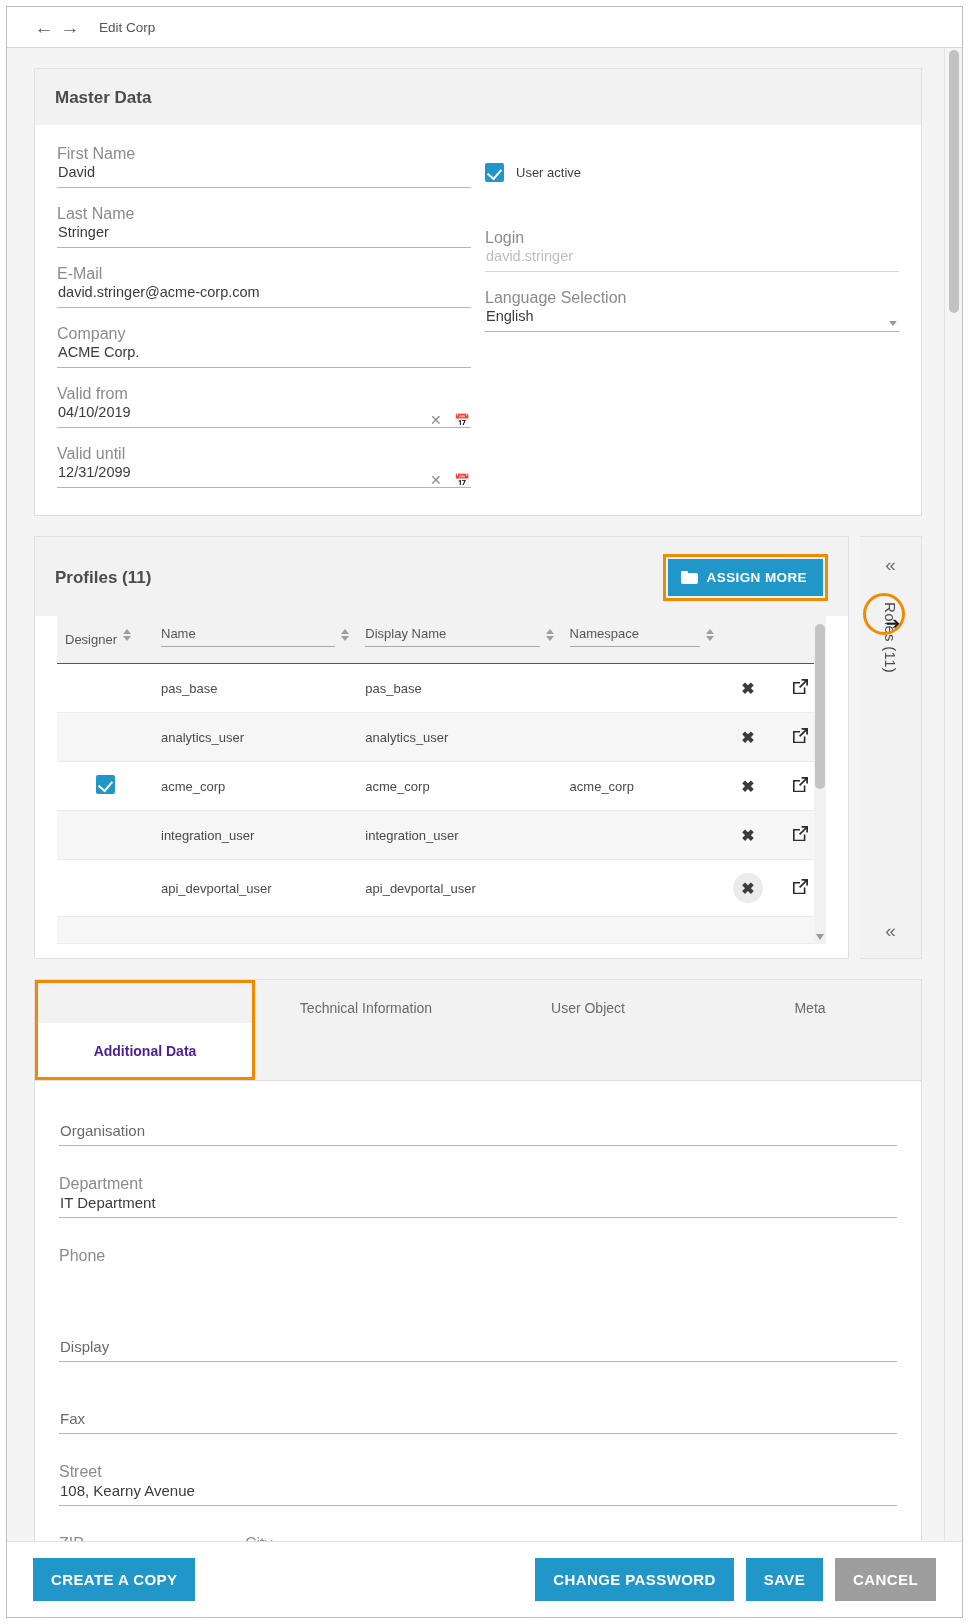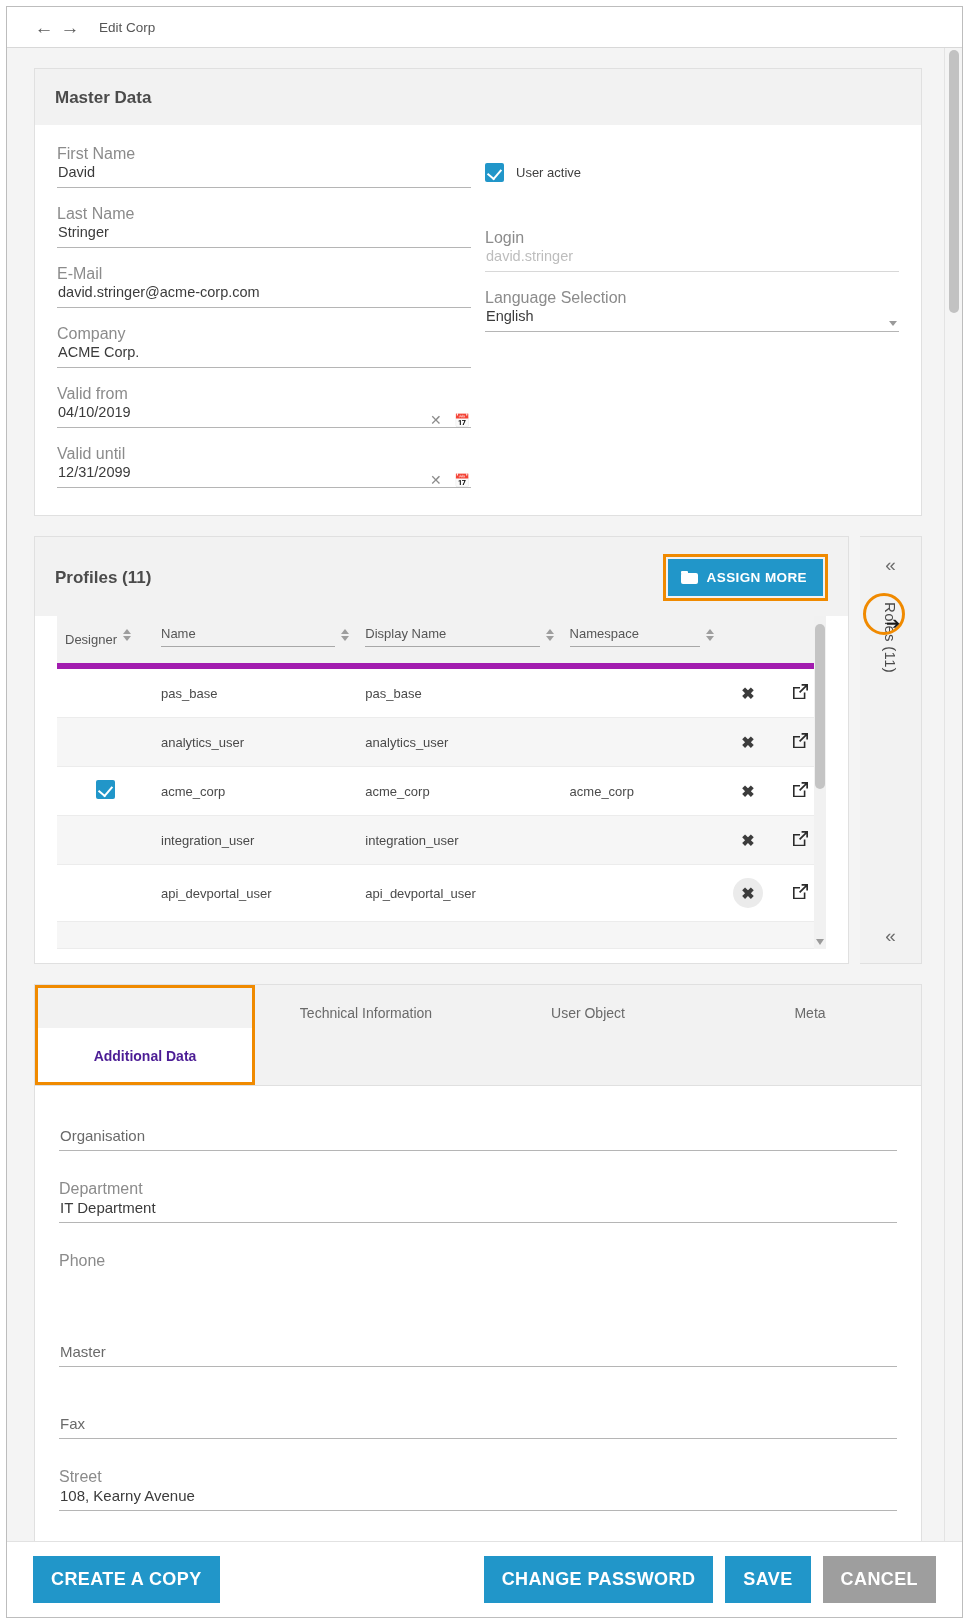--- a/index.html
+++ b/index.html
@@ -156,21 +156,21 @@
   }
   
   .tbl-wrap { position: relative; padding: 0 22px 14px 22px; }
   table.ptbl { width: 100%; border-collapse: collapse; }
   table.ptbl th {
     background: #f2f2f2;
     font-size: 13px; font-weight: normal; color: #565656;
     text-align: left;
     padding: 10px 8px 16px 8px;
     vertical-align: bottom;
-    border-bottom: 6px solid #a21caf;
+    border-bottom: 1px solid #a21caf;
   }
   table.ptbl th .thinner { display: flex; align-items: flex-end; gap: 6px; }
   table.ptbl th .line-under {
     border-bottom: 1px solid #a8a8a8; padding-bottom: 5px; flex: 1 1 auto;
   }
   .sort-ic {
     display: inline-flex; flex-direction: column; gap: 2px; margin-bottom: 6px;
     cursor: pointer;
   }
   .sort-ic i {
@@ -256,21 +256,21 @@
   .field.tall .val { font-size: 15px; }
   
   .footer {
     height: 76px; flex: 0 0 76px;
     background: #ffffff; border-top: 1px solid #e2e2e2;
     display: flex; align-items: center; padding: 0 26px;
     gap: 12px;
   }
   .btn {
     border: none; cursor: pointer;
-    font-size: 18px; font-weight: bold; letter-spacing: .4px;
+    font-size: 15px; font-weight: bold; letter-spacing: .4px;
     padding: 13px 18px; color: #fff;
     background: #2196c9;
   }
   .btn.grey { background: #9e9e9e; }
   .footer .spacer { flex: 1 1 auto; }
 </style>
 </head>
 <body>
 
 <div class="app-frame">
@@ -533,21 +533,21 @@
             <div class="lbl">Department</div>
             <div class="val">IT Department</div>
           </div>
 
           <div class="field tall">
             <div class="lbl">Phone</div>
           </div>
 
           <div class="field tall empty-lbl">
             <div class="lbl">&nbsp;</div>
-            <div class="val" style="color:#6a6a6a">Master</div>
+            <div class="val" style="color:#6a6a6a">Display</div>
           </div>
 
           <div class="field tall empty-lbl">
             <div class="lbl">&nbsp;</div>
             <div class="val" style="color:#6a6a6a">Fax</div>
           </div>
 
           <div class="field tall">
             <div class="lbl">Street</div>
             <div class="val">108, Kearny Avenue</div>

